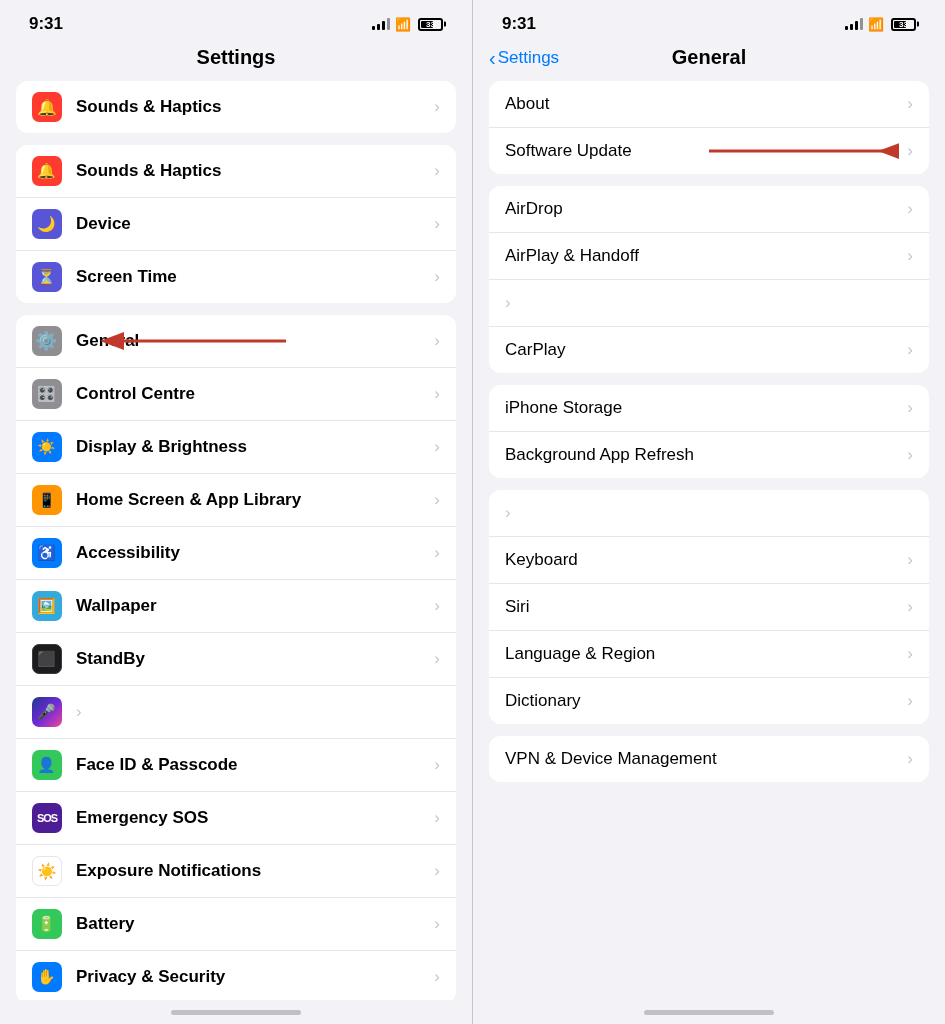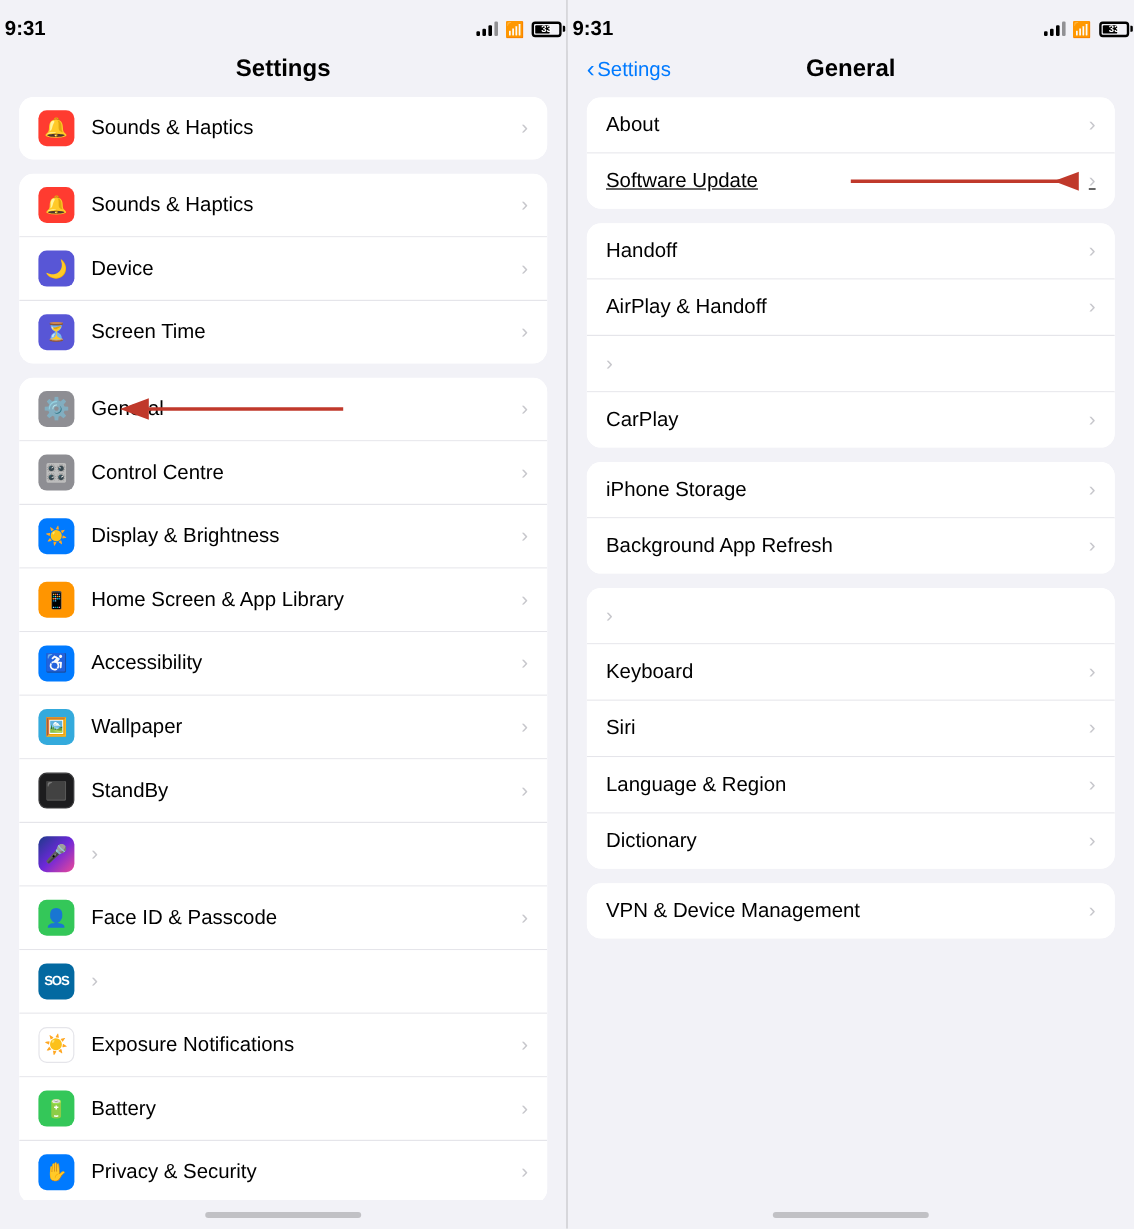--- a/index.html
+++ b/index.html
@@ -31,21 +31,21 @@
       flex-direction: column;
       border-left: 1px solid #c6c6c8;
       overflow: hidden;
     }
 
     
     .status-bar {
       display: flex;
       align-items: center;
       justify-content: space-between;
-      padding: 14px 4px 8px;
+      padding: 14px 29px 8px;
       background: #f2f2f7;
     }
     .status-time {
       font-size: 17px;
       font-weight: 600;
       color: #000;
     }
     .status-icons {
       display: flex;
       align-items: center;
@@ -178,20 +178,21 @@
       justify-content: center;
       margin-right: 14px;
       flex-shrink: 0;
       font-size: 16px;
     }
 
     .item-label {
       flex: 1;
       font-size: 17px;
       color: #000;
+      font-weight: bold;
     }
 
     .item-chevron {
       color: #c7c7cc;
       font-size: 17px;
       font-weight: 500;
     }
 
     
     .settings-item-plain {
@@ -376,23 +377,24 @@
 
       <div class="settings-item">
         <div class="item-icon" style="background:#34c759;">
           <span style="font-size:15px;">👤</span>
         </div>
         <span class="item-label">Face ID &amp; Passcode</span>
         <span class="item-chevron">›</span>
       </div>
 
       <div class="settings-item">
-        <div class="item-icon" style="background:#0369a1;text-align:center;">
+        <div class="item-icon" style="background:#4c1d95;text-align:center;">
           <span style="font-size:11px; font-weight:900; color:#fff; letter-spacing:-1px;">SOS</span>
         </div>
+        <span class="item-label">Emergency SOS</span>
         <span class="item-chevron">›</span>
       </div>
 
       <div class="settings-item">
         <div class="item-icon" style="background:#fff; border: 1px solid #e5e5ea;">
           <span style="font-size:16px;">☀️</span>
         </div>
         <span class="item-label">Exposure Notifications</span>
         <span class="item-chevron">›</span>
       </div>
@@ -448,38 +450,38 @@
     <span class="nav-title">General</span>
   </div>
 
   <div class="settings-scroll">
 
     <div class="settings-group" style="position:relative;">
       <div class="settings-item-plain">
         <span class="plain-label">About</span>
         <span class="item-chevron">›</span>
       </div>
-      <div class="settings-item-plain" style="position:relative;text-decoration:underline;">
+      <div class="settings-item-plain" style="position:relative;">
         <span class="plain-label">Software Update</span>
         <span class="item-chevron">›</span>
 
         <svg style="position:absolute; right:30px; top:50%; transform:translateY(-50%); pointer-events:none;" width="200" height="30">
           <defs>
             <marker id="arrowR" markerWidth="8" markerHeight="8" refX="2" refY="3" orient="auto">
               <path d="M8,0 L8,6 L0,3 z" fill="#c0392b"></path>
             </marker>
           </defs>
           <line x1="10" y1="15" x2="185" y2="15" stroke="#c0392b" stroke-width="3" marker-end="url(#arrowR)"></line>
         </svg>
       </div>
     </div>
 
     <div class="settings-group">
       <div class="settings-item-plain">
-        <span class="plain-label">Handoff</span>
+        <span class="plain-label">AirDrop</span>
         <span class="item-chevron">›</span>
       </div>
       <div class="settings-item-plain">
         <span class="plain-label">AirPlay &amp; Handoff</span>
         <span class="item-chevron">›</span>
       </div>
       <div class="settings-item-plain">
         <span class="item-chevron">›</span>
       </div>
       <div class="settings-item-plain">

